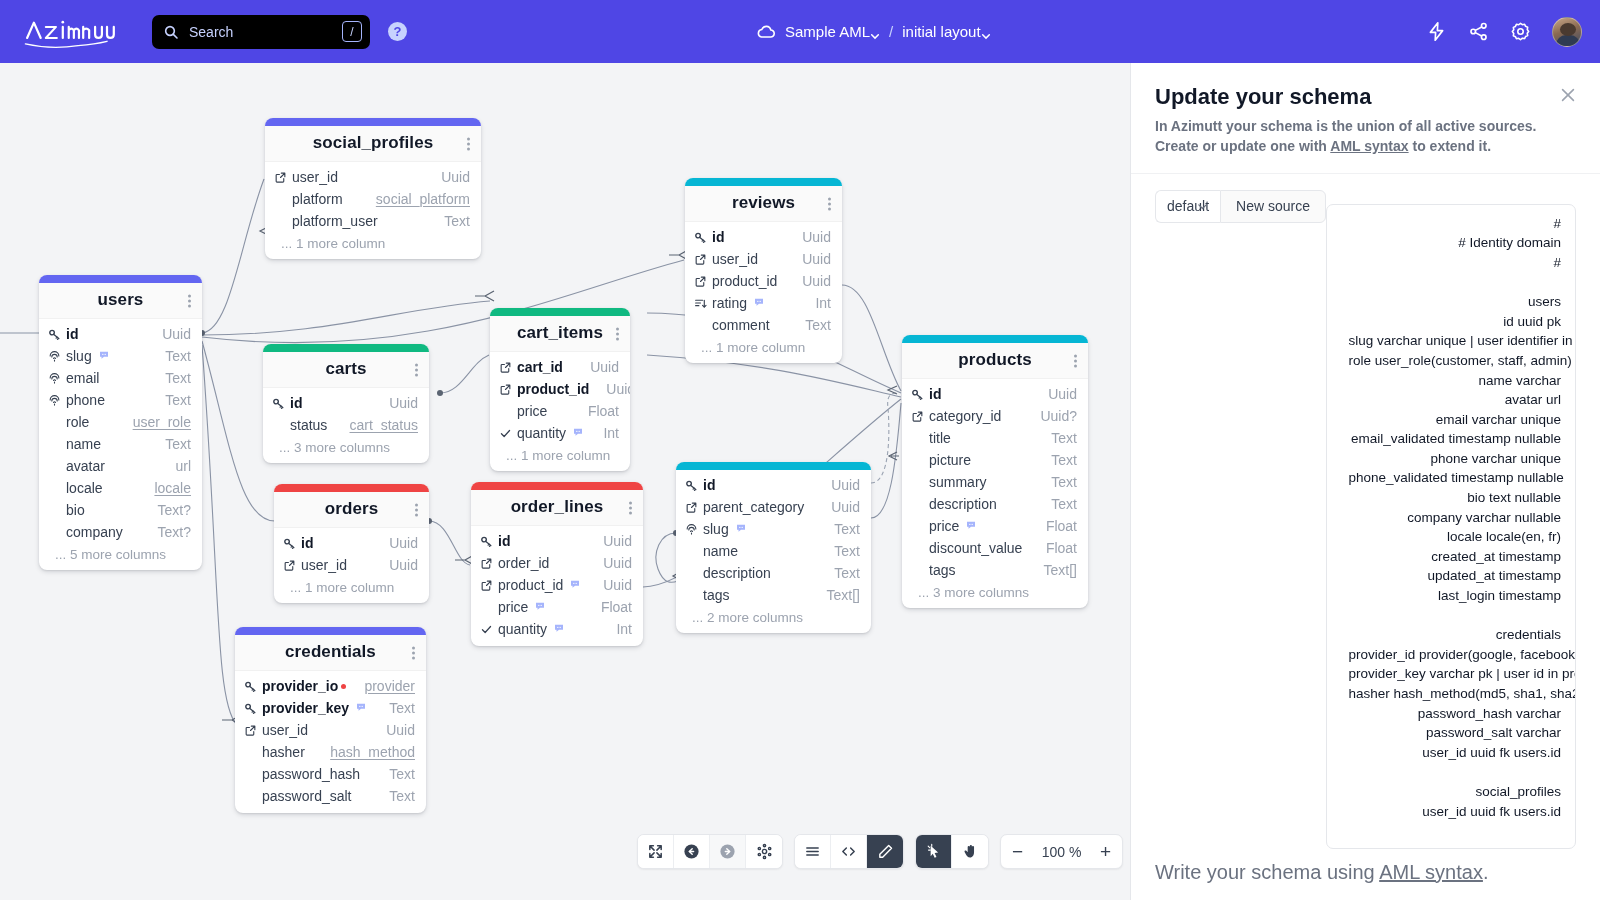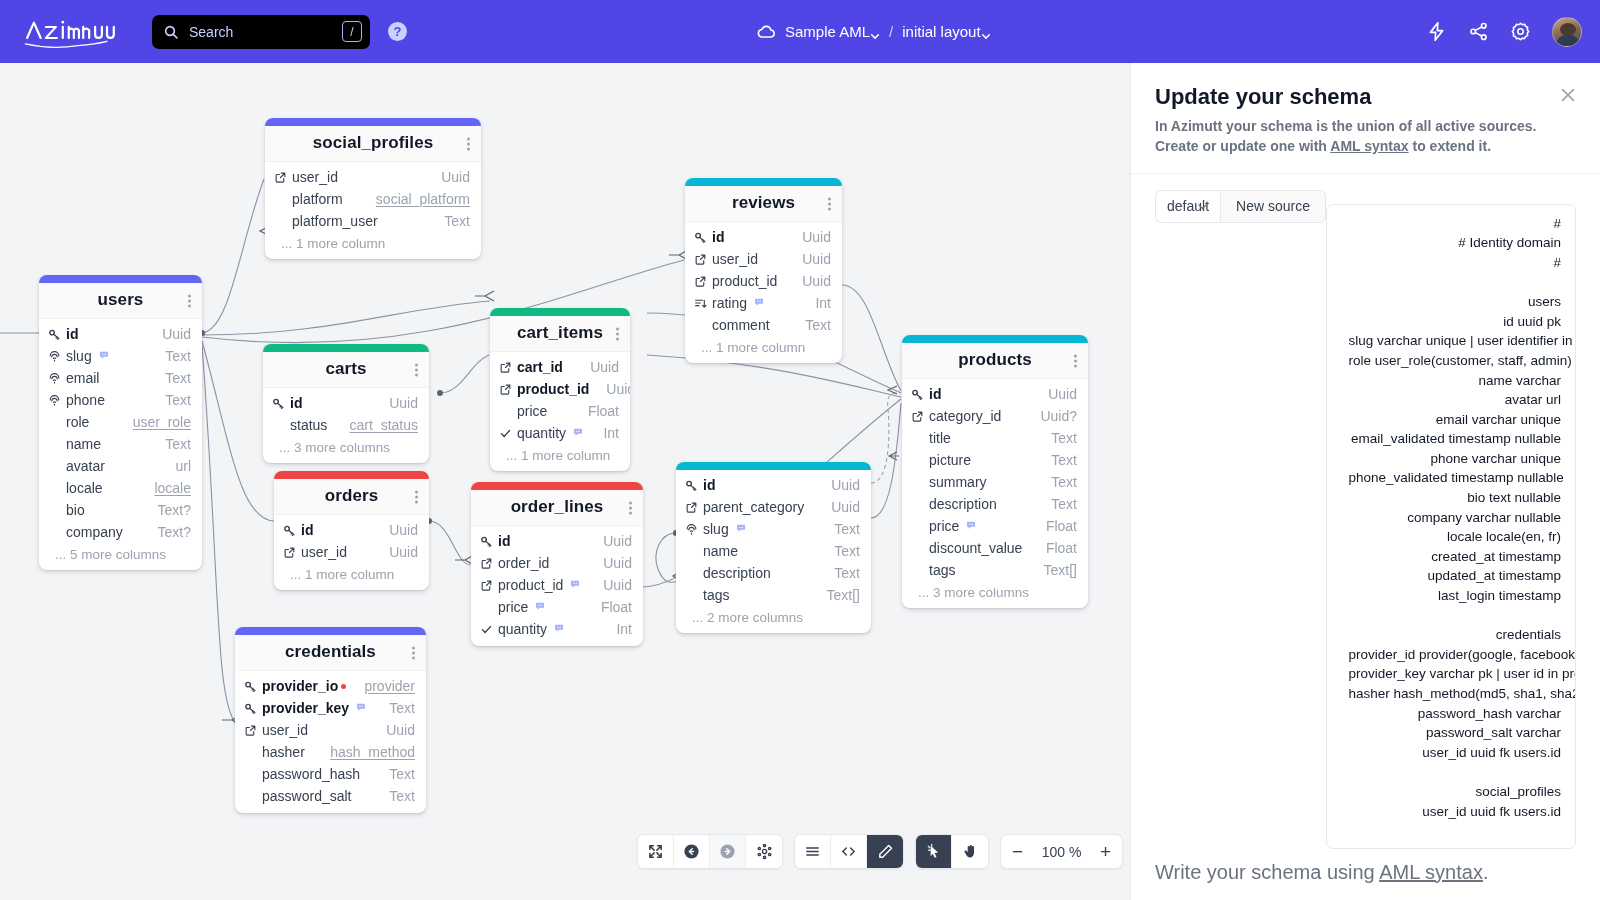--- a/index.html
+++ b/index.html
@@ -680,21 +680,21 @@
           </div>
           <div class="col">
             <span class="ico"></span>
             <span class="nm">tags</span>
             <span class="spacer"></span>
             <span class="ty">Text[]</span>
           </div>
           <div class="more">... 3 more columns</div>
         </div>
       </div>
-      <div class="table" style="left: 274px; top: 408px; width: 155px;">
+      <div class="table" style="left: 274px; top: 421px; width: 155px;">
         <div class="table-bar" style="background:#ef4444"></div>
         <div class="table-head">
           <span class="table-title">orders</span>
           <span class="dots">
             <i></i>
             <i></i>
             <i></i>
           </span>
         </div>
         <div class="cols">

